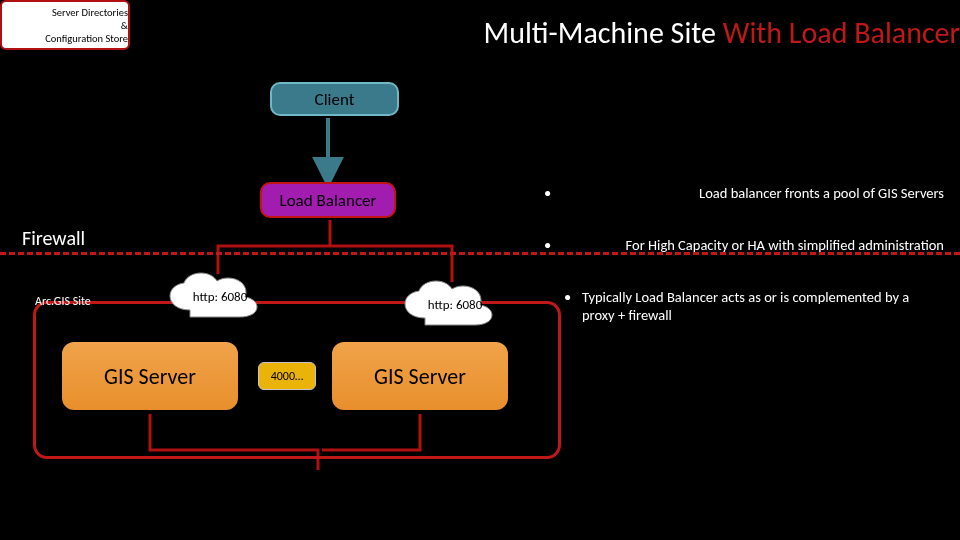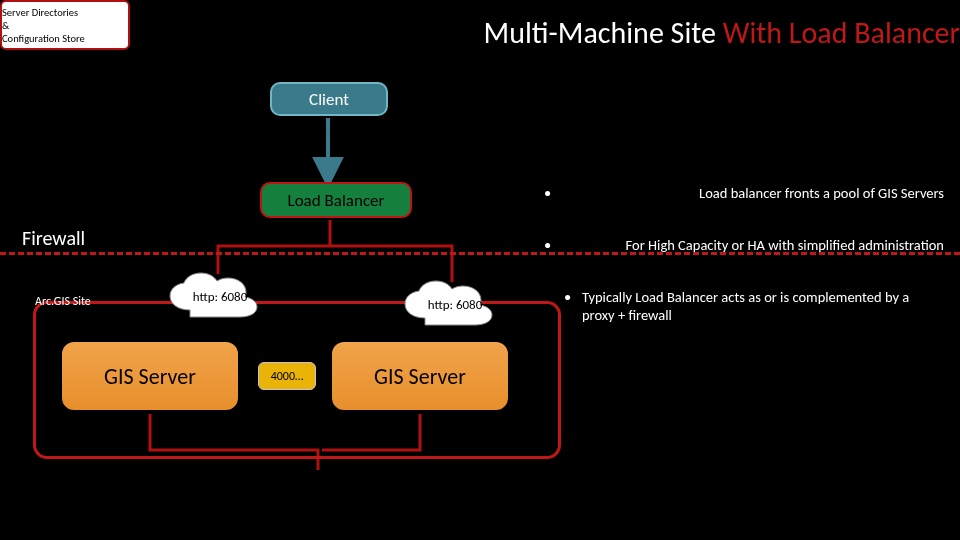--- a/index.html
+++ b/index.html
@@ -5,28 +5,28 @@
   * { box-sizing: border-box; margin: 0; padding: 0; }
   html, body { width: 960px; height: 540px; background: #000; font-family: "Segoe UI", Calibri, Arial, sans-serif; color: #fff; overflow: hidden; }
   .stage { position: relative; width: 960px; height: 540px; }
 
   .title { position: absolute; top: 14px; left: 0; right: 0; text-align: right; font-size: 30px; color: #000; }
   .title .white { color: #fff; }
   .title .red { color: #c01818; }
 
   
   .node { position: absolute; border-radius: 10px; display: flex; align-items: center; justify-content: center; color: #000; font-size: 17px; }
-  .node-client { left: 270px; top: 82px; width: 118px; height: 34px; background: #3a7a8a; border: 2px solid #6fb8c6; color: #ffffff; }
-  .node-lb { left: 260px; top: 182px; width: 152px; height: 36px; background: #15803d; border: 2px solid #c01414; color: #000; }
+  .node-client { left: 270px; top: 82px; width: 129px; height: 34px; background: #3a7a8a; border: 2px solid #6fb8c6; color: #000000; }
+  .node-lb { left: 260px; top: 182px; width: 136px; height: 36px; background: #a21caf; border: 2px solid #c01414; color: #000; }
   .node-gis { width: 180px; height: 72px; background: linear-gradient(#f0a34a,#e88f2c); border: 2px solid #000; border-radius: 14px; font-size: 22px; color: #000; }
   .node-gis1 { left: 60px; top: 340px; }
   .node-gis2 { left: 330px; top: 340px; }
   .node-4000 { left: 258px; top: 362px; width: 58px; height: 28px; background: #eab308; border: 1px solid #c5c5c5; border-radius: 6px; color:#000; font-size: 12px; }
 
-  .node-dir { left: 255px; top: 470px; width: 130px; height: 50px; background: #fff; border: 2px solid #b01010; border-radius: 6px; color: #000; font-size: 10.5px; text-align: left; line-height: 1.25; padding-top: 4px; display: block; }
+  .node-dir { left: 255px; top: 470px; width: 130px; height: 50px; background: #fff; border: 2px solid #b01010; border-radius: 6px; color: #000; font-size: 10.5px; text-align: right; line-height: 1.25; padding-top: 4px; display: block; }
 
   
   .cloud { position: absolute; width: 120px; height: 48px; }
   .cloud svg { position: absolute; inset: 0; }
   .cloud .lbl { position: absolute; inset: 0; display: flex; align-items: center; justify-content: center; color: #000; font-size: 13px; }
   .cloud1 { left: 160px; top: 272px; }
   .cloud2 { left: 395px; top: 280px; }
 
   
   .firewall-line { position: absolute; left: 0; top: 252px; width: 960px; height: 0; border-top: 3px dashed #c01818; }

